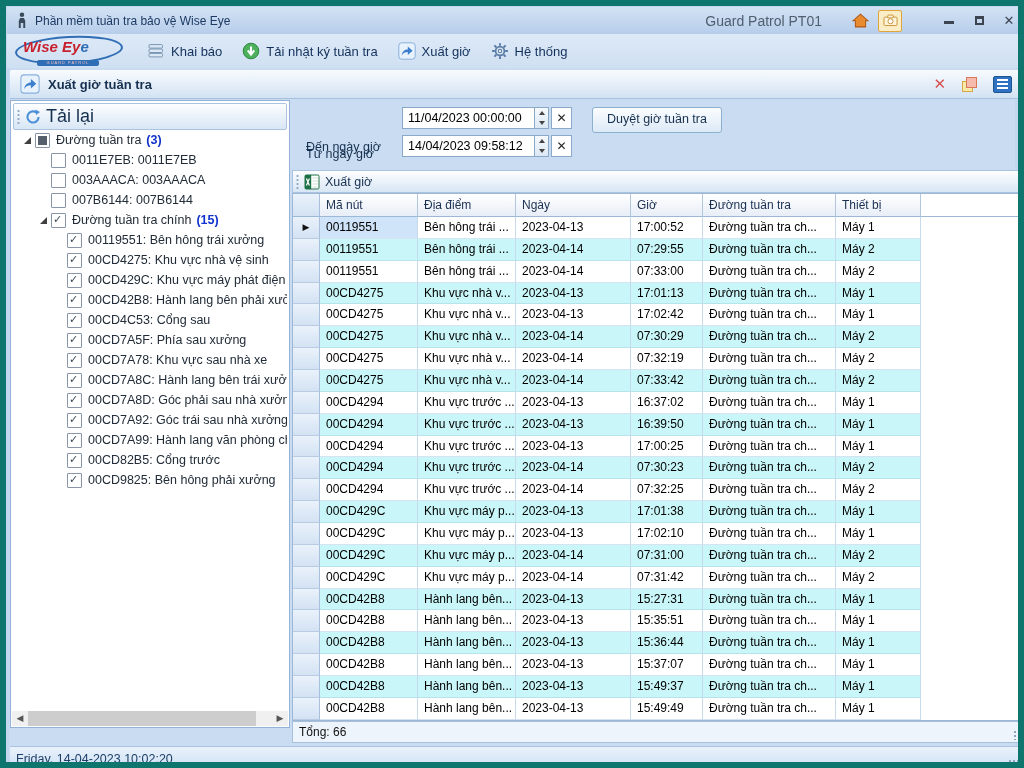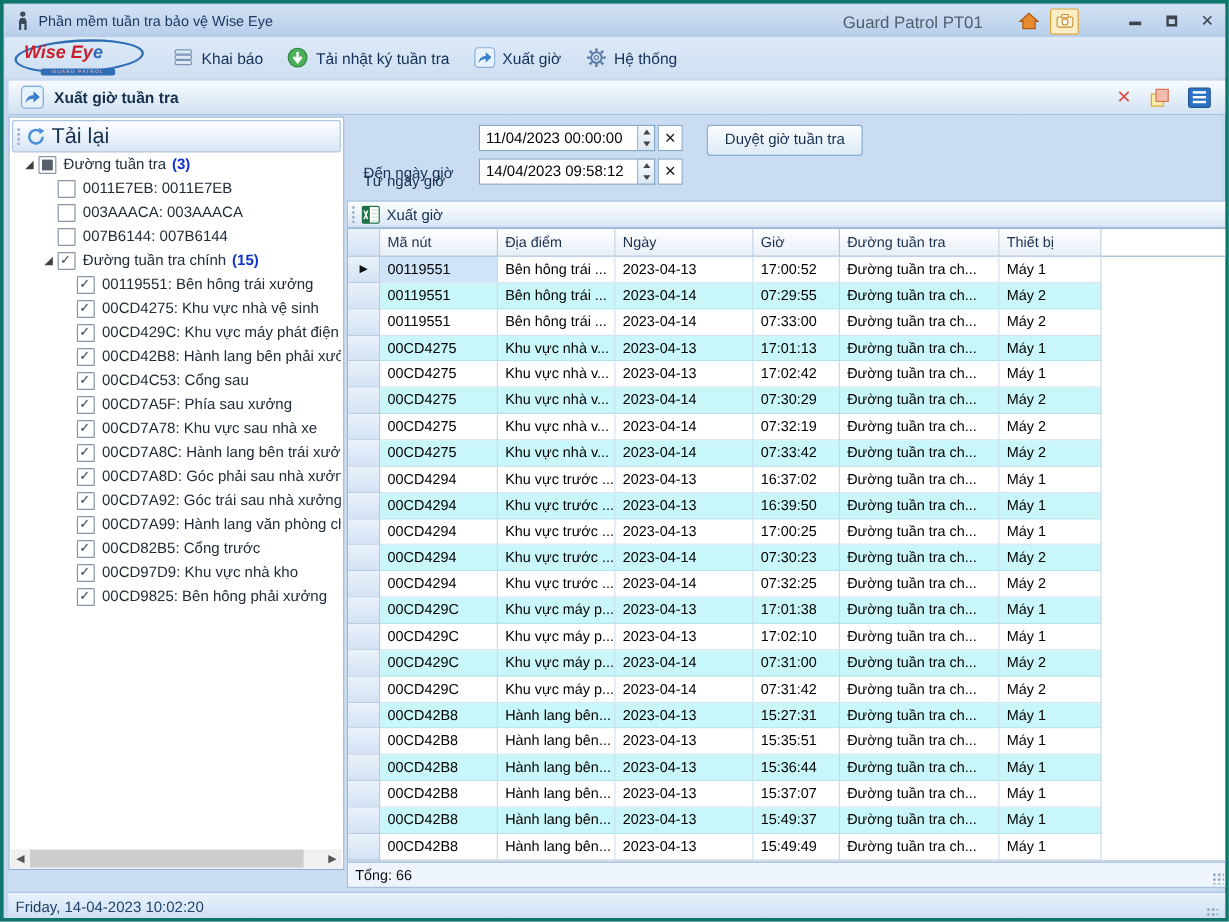--- a/index.html
+++ b/index.html
@@ -1,17 +1,17 @@
 <!DOCTYPE html>
 <html><head>
 <meta charset="utf-8">
 <style>
   html,body{margin:0;padding:0;}
   #app{position:relative;width:1024px;height:768px;background:#c9dcf1;
-       border:3px solid #0f766e;box-sizing:border-box;overflow:hidden;
+       border:6px solid #0f766e;box-sizing:border-box;overflow:hidden;
        font-family:"Liberation Sans","DejaVu Sans",sans-serif;
        box-shadow:inset 0 0 0 3px #c3d7ef;}
   .abs{position:absolute;}
   
   .titlebar{left:1px;top:1px;width:1021px;height:27px;display:flex;align-items:center;
             background:linear-gradient(#d3e2f4,#b6cdea);}
   .app-icon{width:14px;height:17px;margin:0 6px 0 8px;}
   .title-text{font-size:12px;color:#1d3a63;}
   .tb-right{margin-left:auto;display:flex;align-items:center;gap:8px;padding-right:8px;}
   .product{font-size:14px;color:#4f5f6e;margin-right:20px;}
@@ -340,26 +340,20 @@
   </div>
         <div class="tnode" style="padding-left: 40px;">
     <span class="texp hidden-exp"></span>
     <span class="tcb cb-on"></span>
     <span class="tlb">00CD82B5: Cổng trước</span>
 
   </div>
         <div class="tnode" style="padding-left: 40px;">
     <span class="texp hidden-exp"></span>
     <span class="tcb cb-on"></span>
-    <span class="tlb">00CD97D9: Khu vực nhà kho</span>
-
-  </div>
-        <div class="tnode" style="padding-left: 40px;">
-    <span class="texp hidden-exp"></span>
-    <span class="tcb cb-on"></span>
     <span class="tlb">00CD9825: Bên hông phải xưởng</span>
 
   </div>
       </div>
     <div class="hscroll">
       <span class="hs-arrow" style="left:0;">◀</span>
       <span class="hs-thumb"></span>
       <span class="hs-arrow" style="right:0;">▶</span>
     </div>
   </div>

